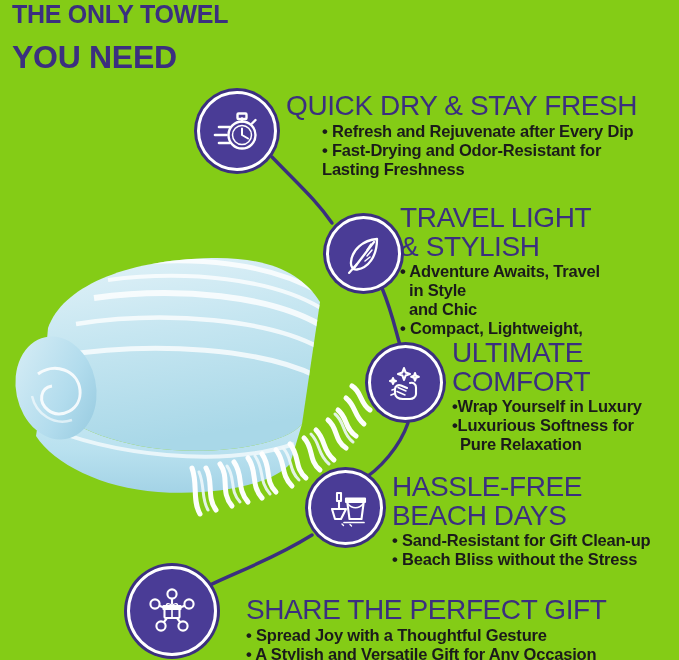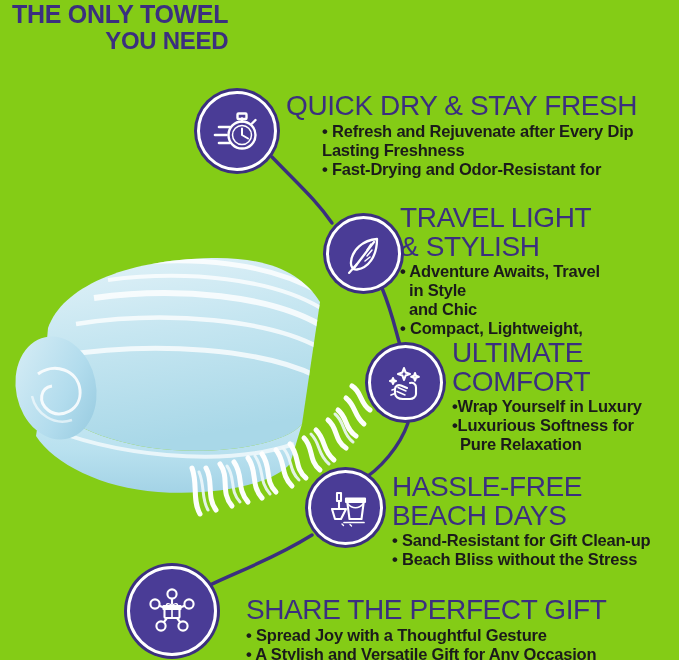--- a/index.html
+++ b/index.html
@@ -24,27 +24,26 @@
     line-height: 1;
   }
   .headline-l1 {
     font-size: 25px;
     font-weight: bold;
     color: #3B2F7F;
     letter-spacing: -0.3px;
     display: block;
   }
   .headline-l2 {
-    font-size: 24px;
+    font-size: 32px;
     font-weight: bold;
     color: #3B2F7F;
     letter-spacing: -0.3px;
     display: block;
-    margin-top: 2px;
-    text-align: right;
+    margin-top: 14px;
   }
 
   
   .product-photo {
     position: absolute;
     left: 2px;
     top: 228px;
     width: 372px;
     height: 290px;
   }
@@ -208,22 +207,22 @@
         <path d="M8,22 L19,22" stroke-width="2.6"></path>
         <path d="M4,30 L15.5,30" stroke-width="2.6"></path>
         <path d="M8,38 L19,38" stroke-width="2.6"></path>
       </g>
     </svg>
   </div>
   <div class="feature-text" style="left:286px; top:92px; width:390px;">
     <div class="feature-title">QUICK DRY &amp; STAY FRESH</div>
     <ul class="bullets" style="margin-left:36px;">
       <li>• Refresh and Rejuvenate after Every Dip</li>
+      <li>• Fast-Drying and Odor-Resistant for</li>
       <li style="text-indent:0; padding-left:0;">Lasting Freshness</li>
-      <li>• Fast-Drying and Odor-Resistant for</li>
     </ul>
   </div>
 
   <div class="badge" style="left:326px; top:216px; width:75px; height:75px;">
     <svg width="46" height="46" viewBox="0 0 46 46">
       <g fill="none" stroke="#ffffff" stroke-width="2.3" stroke-linecap="round" stroke-linejoin="round">
         <path d="M36,8 C22,9 11,19 10,31 C9.5,36 12,39 16,38.5 C27,37 36,26 36,8 Z"></path>
         <path d="M33,11 L13,37"></path>
         <path d="M8,42 L16,33" stroke-width="2.1"></path>
         <path d="M30,13 L26,19 M31,19 L26,25 M29,26 L24,30" stroke-width="1.5"></path>

